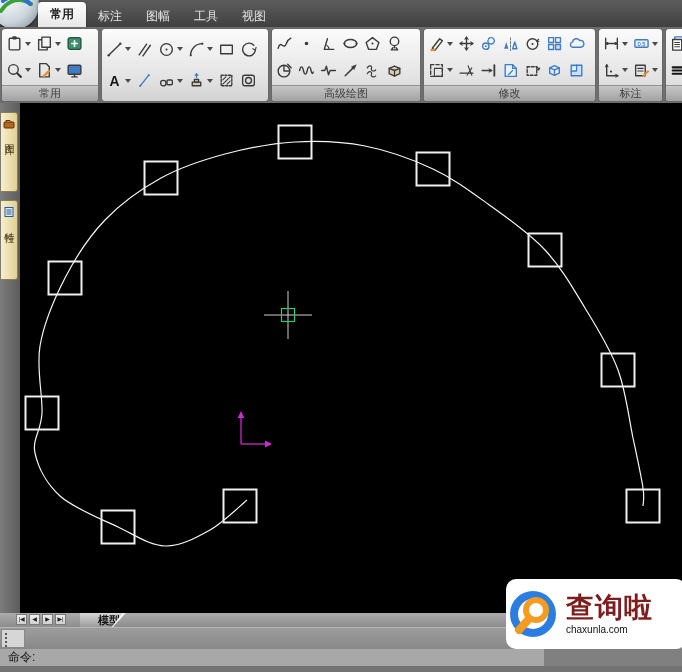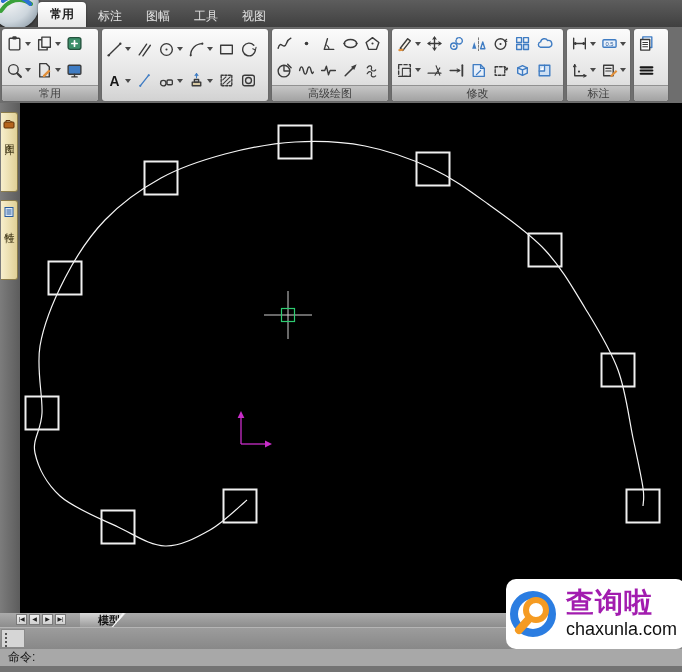--- a/index.html
+++ b/index.html
@@ -54,29 +54,29 @@
     background:linear-gradient(#d8d8d8,#9b9b9b);
     clip-path:polygon(0 0,100% 0,72% 100%,0 100%);
     font-size:11px;font-weight:bold;color:#111;line-height:14px;padding-left:18px;box-sizing:border-box;}
   .modeltab::after{content:"";position:absolute;right:7px;top:-2px;width:2px;height:19px;
     background:#f5f5f5;transform:rotate(38deg);}
   .scrollrow{position:absolute;left:0;top:627px;width:682px;height:22px;
     background:linear-gradient(#9c9c9c,#888888);border-top:1px solid #b5b5b5;box-sizing:border-box;}
   .panegrip{position:absolute;left:1px;top:1px;width:24px;height:19px;background:#d6d6d6;
     border:1px solid #8a8a8a;box-sizing:border-box;}
   .panegrip i{position:absolute;left:3px;width:2px;height:2px;background:#555;}
-  .cmdrow{position:absolute;left:0;top:649px;width:682px;height:17px;background:#a8a8a8;
+  .cmdrow{position:absolute;left:0;top:649px;width:544px;height:17px;background:#a8a8a8;
     font-size:12px;color:#161616;line-height:17px;padding-left:8px;box-sizing:border-box;}
   .sliver{position:absolute;left:0;top:666px;width:682px;height:6px;background:#737373;}
   
   .watermark{position:absolute;left:506px;top:579px;width:180px;height:70px;background:#fff;
     border-radius:10px;display:flex;align-items:center;z-index:30;}
   .wm-text{display:flex;flex-direction:column;margin-left:2px;}
-  .wm-title{font-size:28px;font-weight:bold;color:#a21caf;line-height:1.05;letter-spacing:1px;}
-  .wm-domain{font-size:18px;color:#111;margin-top:1px;}
+  .wm-title{font-size:28px;font-weight:bold;color:#7f1d1d;line-height:1.05;letter-spacing:1px;}
+  .wm-domain{font-size:10px;color:#111;margin-top:1px;}
 </style>
 </head>
 <body>
 
 <div class="tabbar">
   <div class="applogo">
     <svg width="48" height="48" viewBox="0 0 48 48">
       <path d="M10 30c8-12 20-14 30-7" fill="none" stroke="#3aa13a" stroke-width="4" stroke-linecap="round"></path>
       <path d="M12 20c9-7 20-5 27 3" fill="none" stroke="#2b6fd4" stroke-width="4" stroke-linecap="round"></path>
     </svg>
@@ -221,21 +221,21 @@
           </span>
           <span class="ricon">
             <svg width="17" height="17" viewBox="0 0 16 16" fill="none" stroke="#3b3b3b" stroke-width="1.3" stroke-linecap="round" stroke-linejoin="round">
               <rect x="2.5" y="3" width="11" height="10" rx="2"></rect>
               <circle cx="8" cy="8" r="2.8"></circle>
             </svg>
           </span>
         </div>
       </div>
     </div>
-    <div class="panel" style="width: 116px;">
+    <div class="panel" style="width: 148px;">
       <div class="rows">
         <div class="icon-row">
           <span class="ricon">
             <svg width="17" height="17" viewBox="0 0 16 16" fill="none" stroke="#3b3b3b" stroke-width="1.3" stroke-linecap="round" stroke-linejoin="round">
               <path d="M2 12.5C4.5 3.5 7 15.5 10 7.5c1.2-3.2 2.5-3.8 4-4.5"></path>
             </svg>
           </span>
           <span class="ricon">
             <svg width="17" height="17" viewBox="0 0 16 16" fill="none" stroke="#3b3b3b" stroke-width="1.3" stroke-linecap="round" stroke-linejoin="round">
               <circle cx="8" cy="8" r="1.7" fill="#3b3b3b" stroke="none"></circle>

